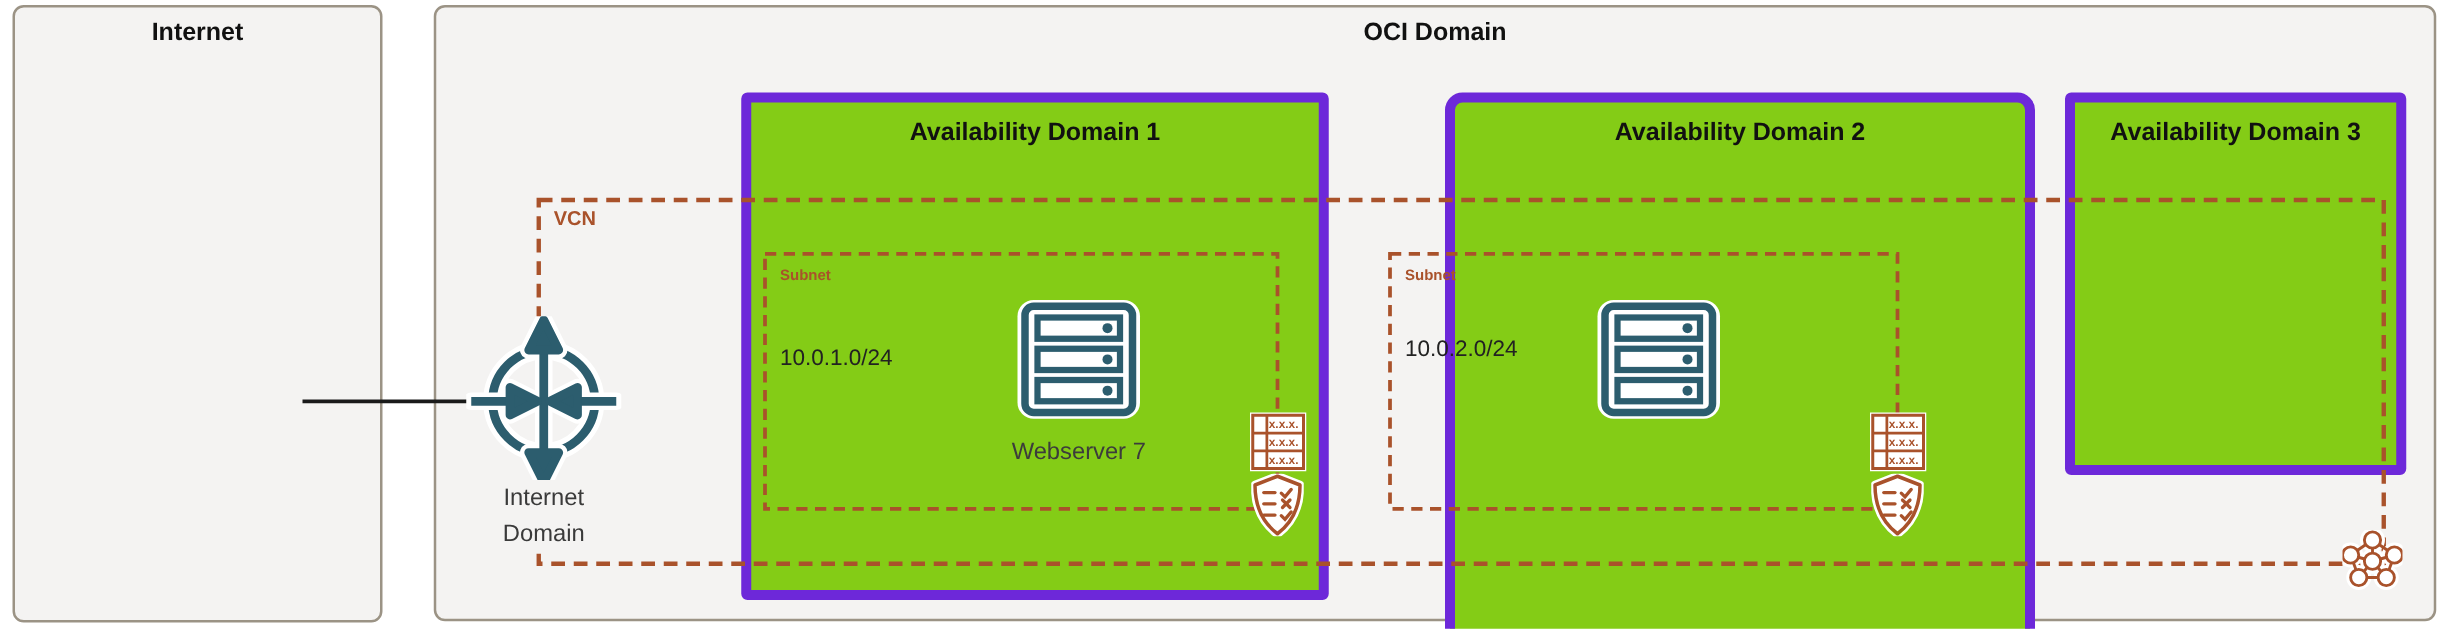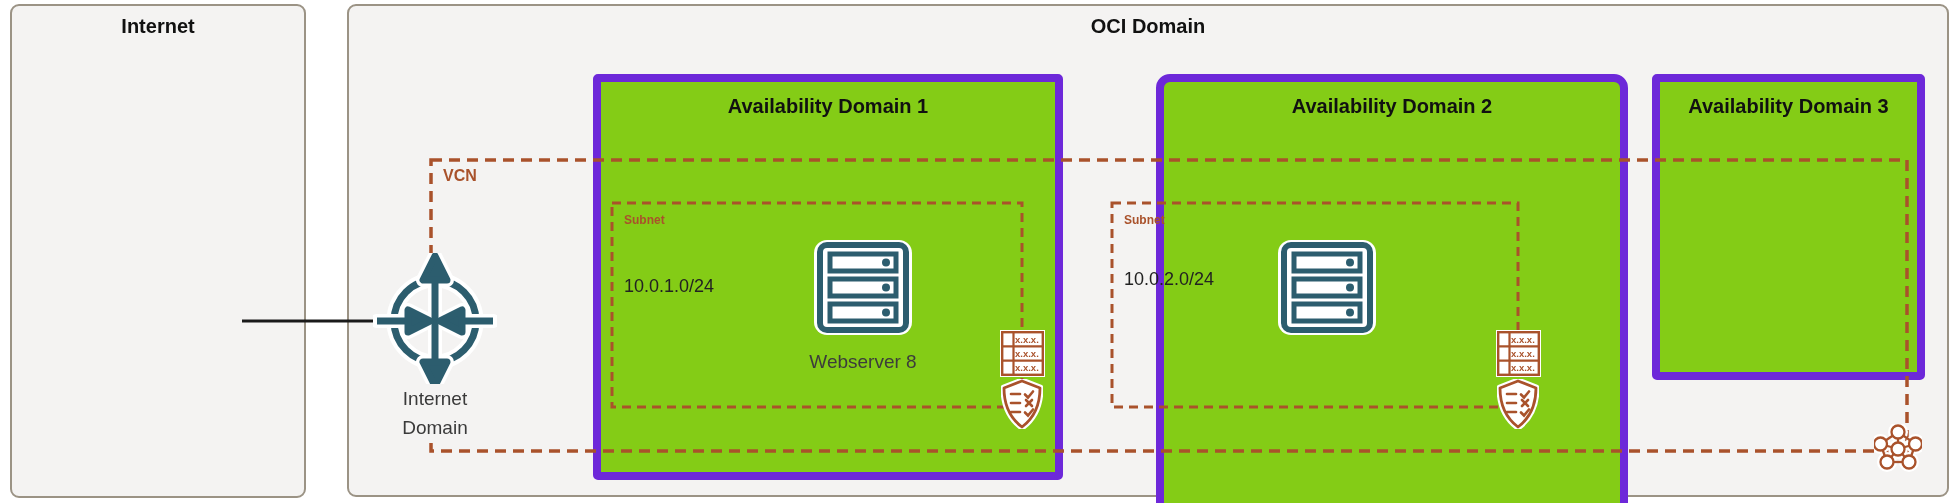--- a/index.html
+++ b/index.html
@@ -186,20 +186,20 @@
   </svg>
 
   <div class="lbl vcn-lbl" style="left:443px;top:167px;">VCN</div>
 
   <div class="lbl subnet-lbl" style="left:624px;top:213px;">Subnet</div>
   <div class="lbl cidr-lbl" style="left:624px;top:241px;margin-top:35px;">10.0.1.0/24</div>
 
   <div class="lbl subnet-lbl" style="left:1124px;top:213px;">Subnet</div>
   <div class="lbl cidr-lbl" style="left:1124px;top:241px;margin-top:28px;">10.0.2.0/24</div>
 
-  <div class="lbl server-lbl" style="left:763px;top:351px;width:200px;">Webserver 8</div>
+  <div class="lbl server-lbl" style="left:763px;top:351px;width:200px;">Webserver 7</div>
 
   <div class="lbl gw-lbl" style="left:374px;top:384px;width:122px;">
     <span style="display:block;">Internet</span>
     <span style="display:block;">Domain</span>
   </div>
 
 </div>
 
 </body></html>

